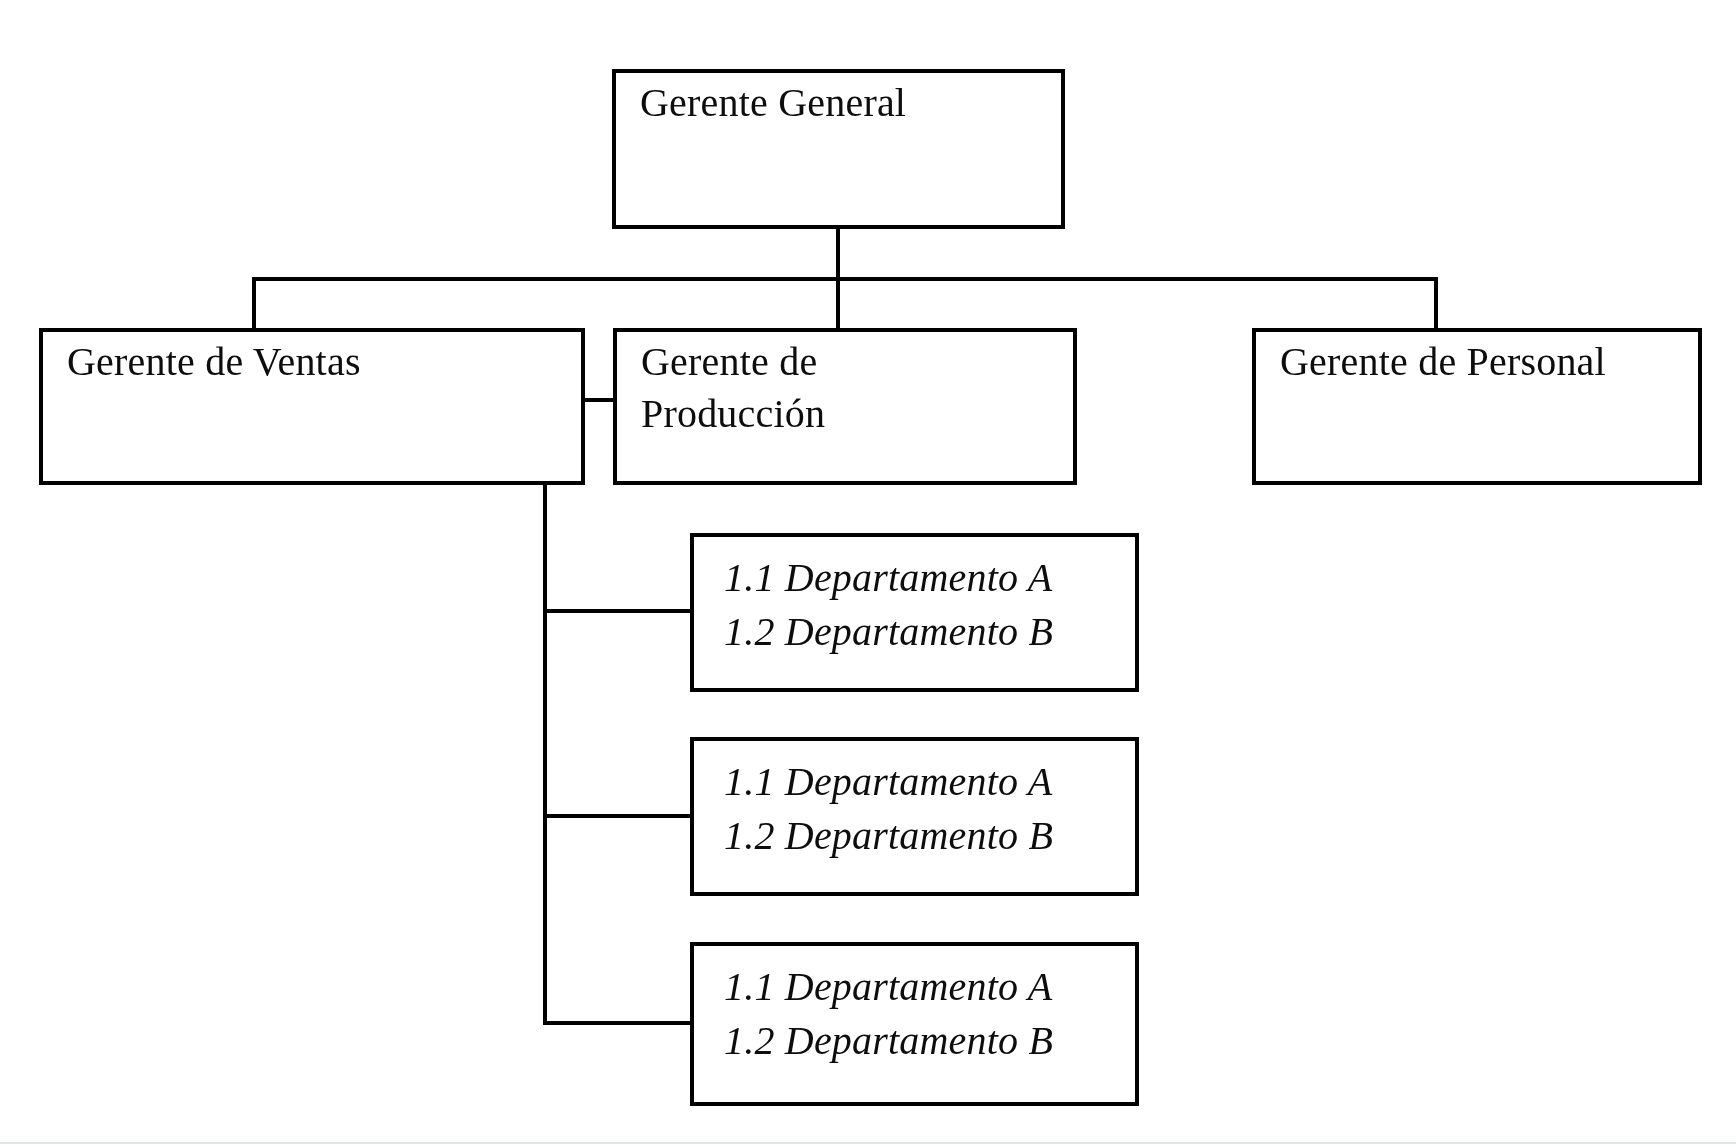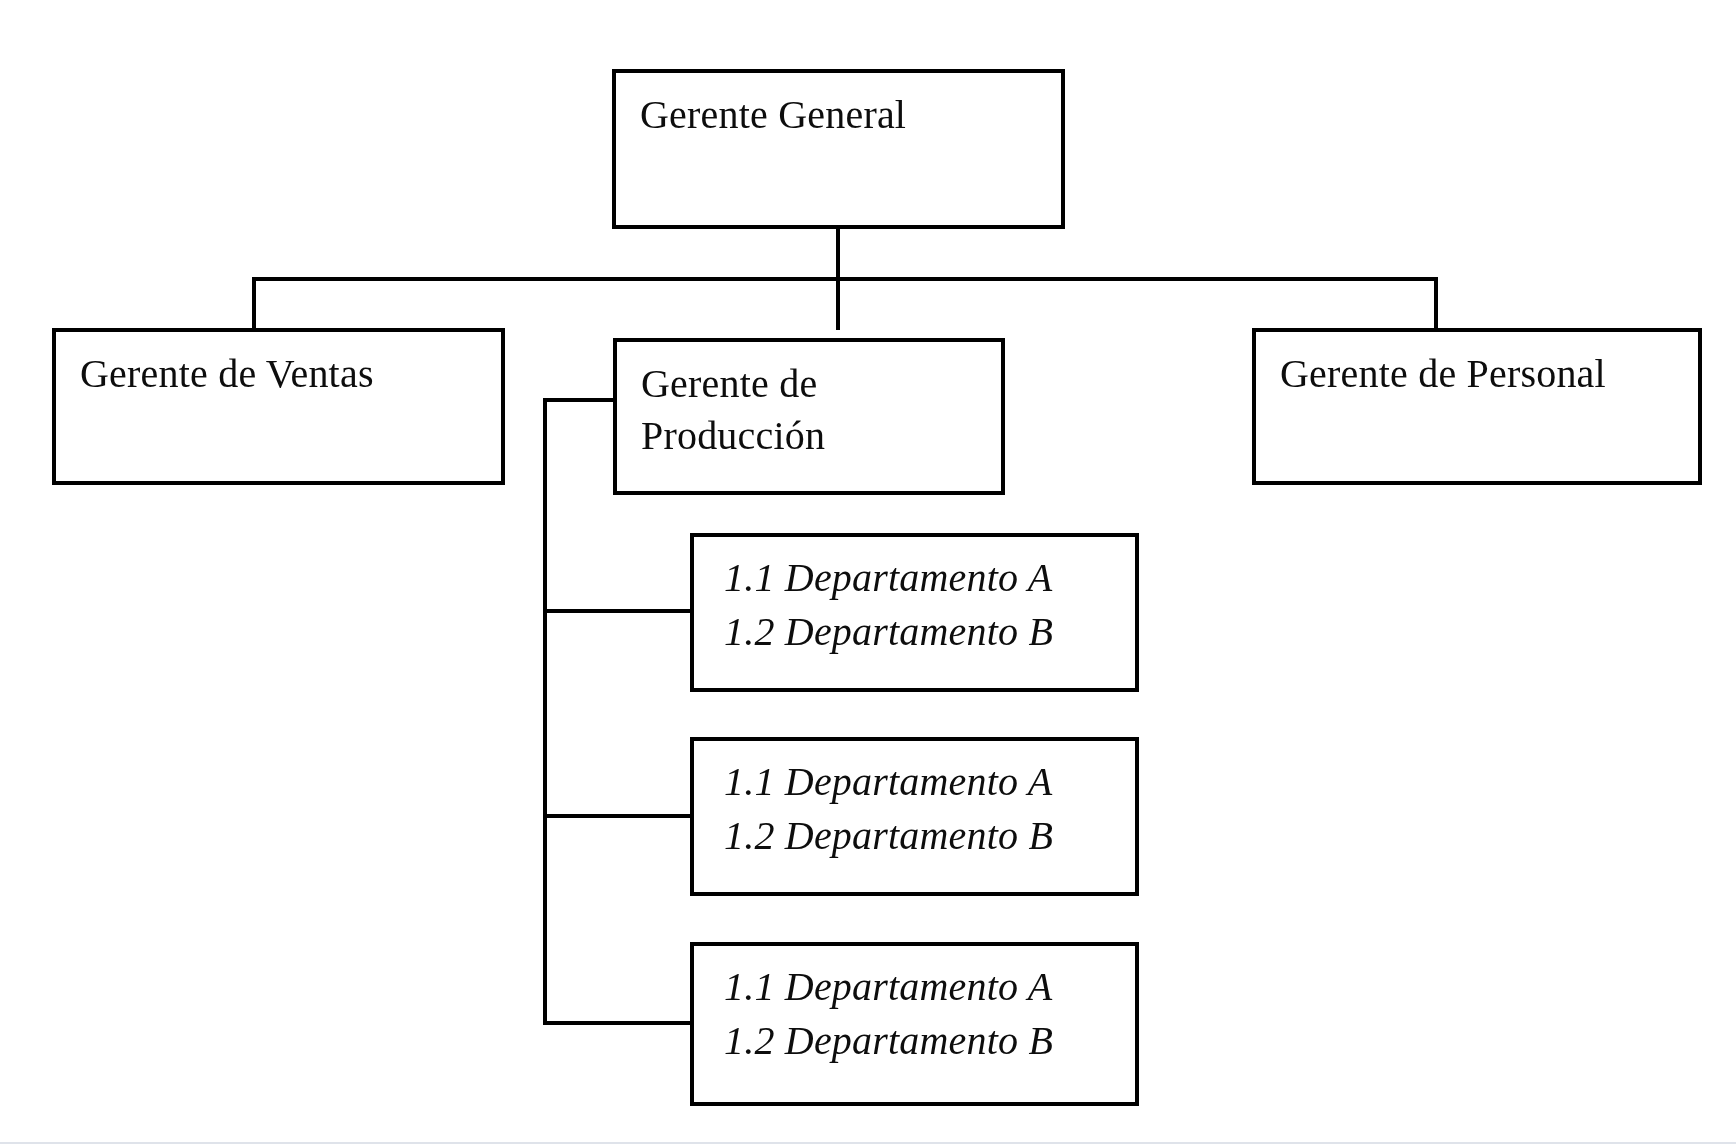--- a/index.html
+++ b/index.html
@@ -26,32 +26,32 @@
     border: 4px solid #000000;
     background: #ffffff;
     z-index: 3;
   }
   .node .node-label {
     display: block;
     font-size: 40px;
     line-height: 52px;
     letter-spacing: 0.2px;
     white-space: pre-line;
-    padding: 16px 0 0 24px;
+    padding: 4px 0 0 24px;
     color: #0d0d0d;
   }
   .node.dept .node-label {
     padding: 14px 0 0 30px;
     line-height: 54px;
     font-style: italic;
   }
 
   #node-root        { left: 612px;  top: 69px;   width: 453px; height: 160px; }
-  #node-ventas      { left: 52px;   top: 328px;  width: 453px; height: 157px; }
-  #node-produccion  { left: 613px;  top: 338px;  width: 392px; height: 157px; }
+  #node-ventas      { left: 39px;   top: 328px;  width: 546px; height: 157px; }
+  #node-produccion  { left: 613px;  top: 328px;  width: 464px; height: 157px; }
   #node-personal    { left: 1208px; top: 328px;  width: 450px; height: 157px; margin-left: 44px; }
 
   #node-dept-0      { left: 690px;  top: 533px;  width: 449px; height: 159px; }
   #node-dept-1      { left: 690px;  top: 737px;  width: 449px; height: 159px; }
   #node-dept-2      { left: 690px;  top: 942px;  width: 449px; height: 164px; }
 
   
   .conn {
     position: absolute;
     background: #000000;

